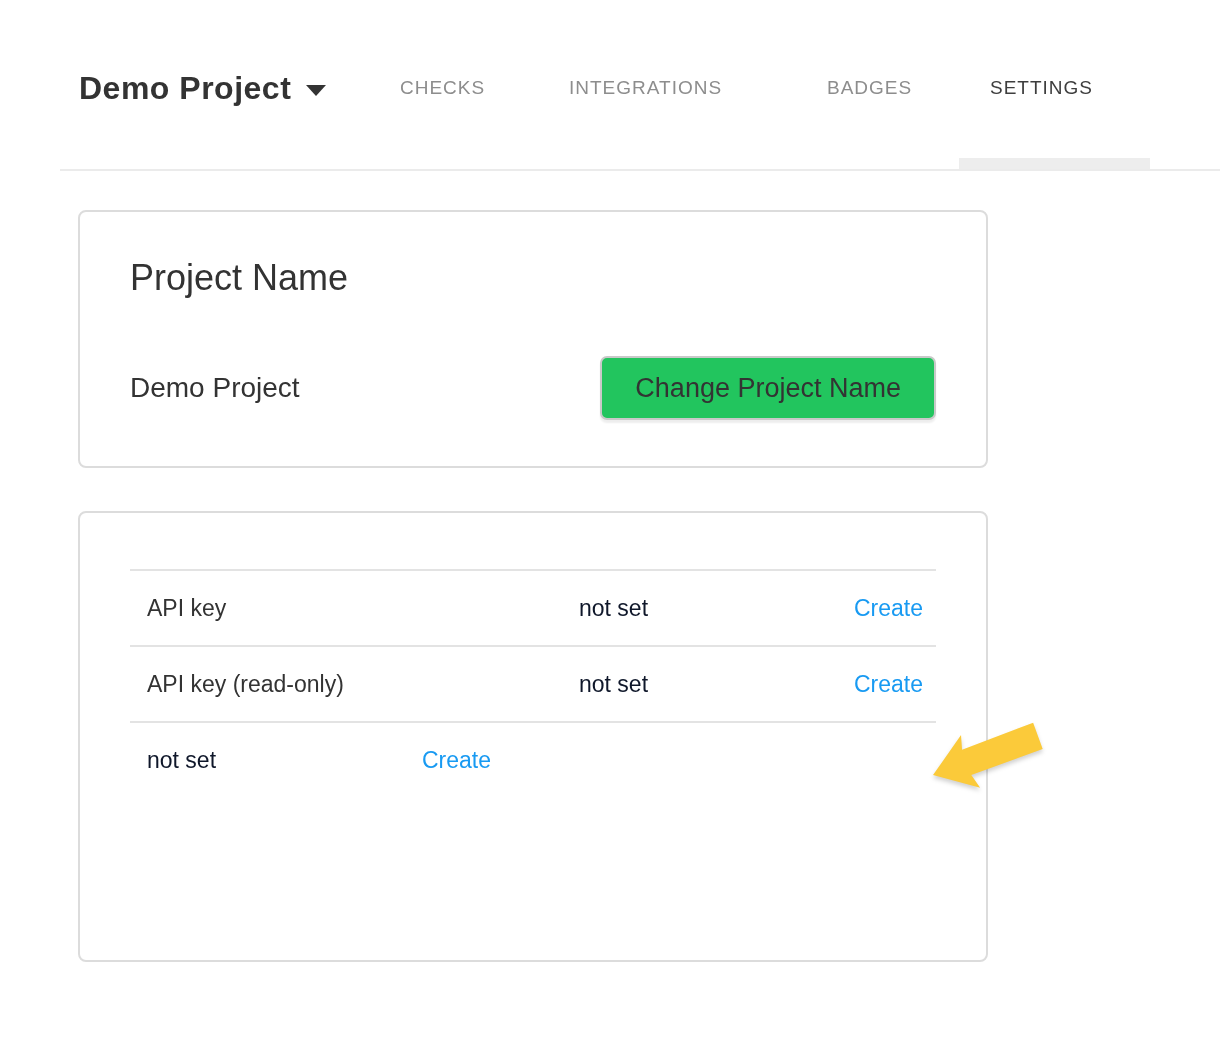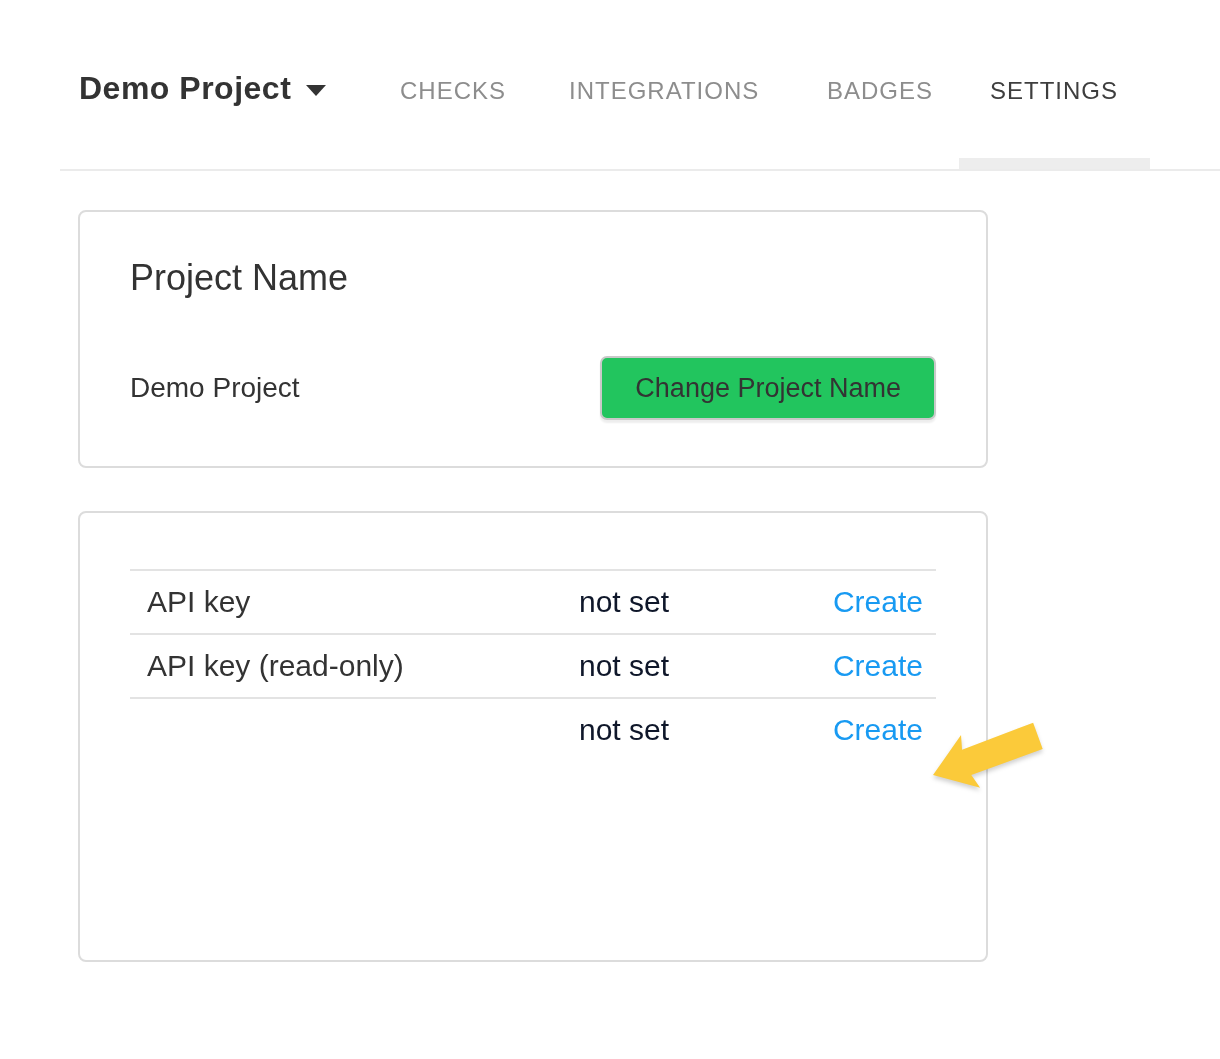--- a/index.html
+++ b/index.html
@@ -8,21 +8,21 @@
 
   .page { position:relative; width:1220px; height:1059px; background:#ffffff; overflow:hidden; }
 
   
   .header { position:absolute; top:0; left:0; right:0; height:171px; }
   .project-selector { position:absolute; left:79px; top:70px; cursor:pointer; white-space:nowrap; }
   .project-title { font-size:32px; font-weight:bold; color:#333333; letter-spacing:0.5px; }
   .caret-down { display:inline-block; width:0; height:0; margin-left:15px;
                 border-left:10px solid transparent; border-right:10px solid transparent;
                 border-top:11px solid #333333; vertical-align:3px; }
-  .tab { position:absolute; top:77px; font-size:24px; letter-spacing:1px; color:#8d8d8d;
+  .tab { position:absolute; top:77px; font-size:19px; letter-spacing:1px; color:#8d8d8d;
          cursor:pointer; white-space:nowrap; }
   .tab-checks { left:400px; }
   .tab-integrations { left:569px; }
   .tab-badges { left:827px; }
   .tab-settings { left:990px; color:#3e3e3e; }
   .active-tab-indicator { position:absolute; left:959px; top:158px; width:191px; height:11px;
                           background:#ededed; }
   .header-rule { position:absolute; left:60px; right:0; top:169px; height:2px; background:#ebebeb; }
 
   
@@ -35,22 +35,22 @@
   
   .name-row { display:flex; justify-content:space-between; align-items:center; margin-top:57px; }
   .current-name { font-size:28px; color:#333333; }
   .btn { height:64px; padding:0 33px; display:flex; align-items:center; justify-content:center;
          background:#22c55e; border:2px solid #c9c9c9; border-radius:7px;
          font-family:"Liberation Sans", sans-serif; font-size:27px; color:#333333;
          box-shadow:0 3px 2px rgba(0,0,0,0.07); cursor:pointer; }
 
   
   .api-table { margin-top:56px; }
-  .trow { display:flex; align-items:center; height:64px; border-top:2px solid #e3e3e3;
-          padding:0 13px 0 17px; font-size:30px;justify-content:flex-end; }
+  .trow { display:flex; align-items:center; height:76px; border-top:2px solid #e3e3e3;
+          padding:0 13px 0 17px; font-size:23px; }
   .trow .tlabel { flex:1; color:#333333; }
   .trow .tvalue { width:252px; color:#0f172a; }
   .trow .taction { width:92px; text-align:right; }
   .taction a, .link { color:#189af2; text-decoration:none; cursor:pointer; }
 
   
   .annotation-arrow { position:absolute; left:922px; top:712px; width:126px; height:92px;
                       pointer-events:none; filter:drop-shadow(0 3px 2px rgba(0,0,0,0.18)); }
 </style>
 </head>

